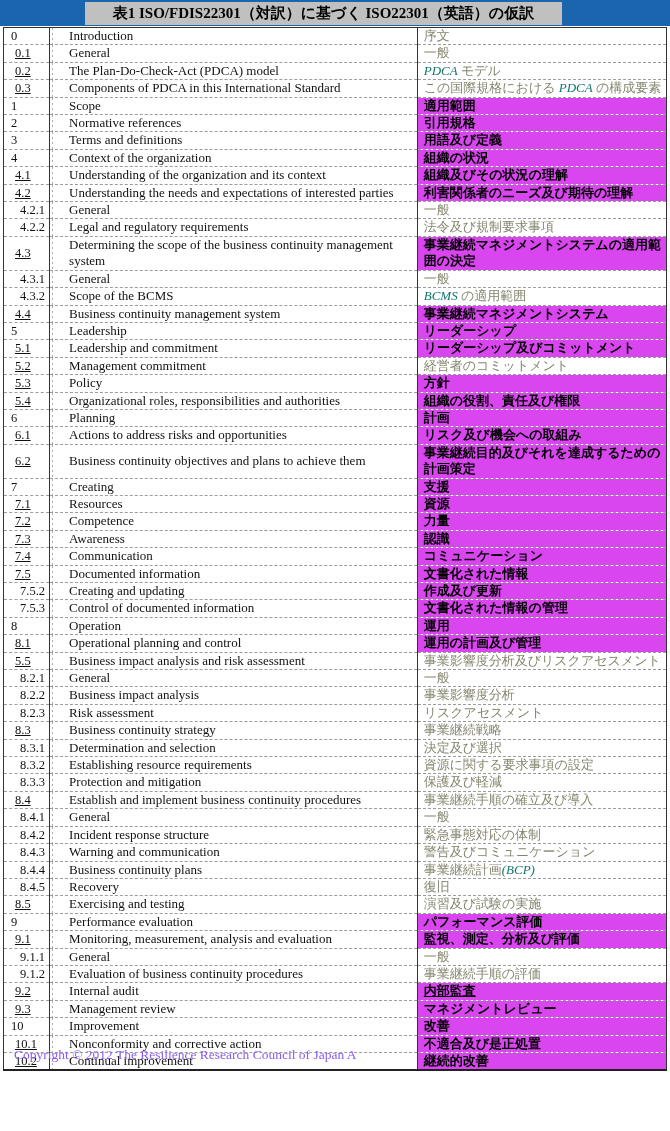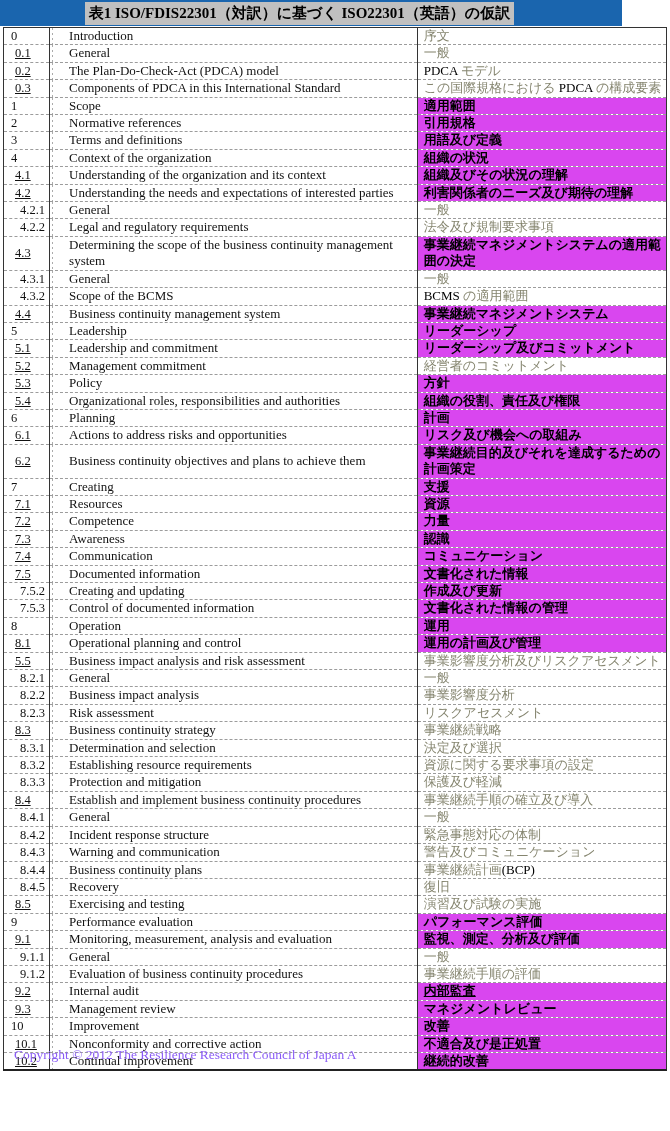--- a/index.html
+++ b/index.html
@@ -1,19 +1,19 @@
 <!DOCTYPE html>
 <html><head>
 <meta charset="utf-8">
 <style>
   * { margin:0; padding:0; box-sizing:border-box; }
   html,body { width:670px; background:#fff; }
   body { height:1131px; overflow:hidden; font-family:"Liberation Serif","DejaVu Serif",serif; }
 
-  .title-band { position:relative; width:622px; height:26px; background:#1A65AE; }
+  .title-band { position:relative; width:670px; height:26px; background:#1A65AE; }
   .title-box  { position:absolute; left:85px; right:108px; top:2px; bottom:1px;
                 background:#C0C0C0; color:#000; font-weight:bold; font-size:15px;
                 line-height:23px; text-align:center; white-space:nowrap; overflow:hidden; }
 
   .table-wrap { position:relative; margin:1px 3px 0 3px; width:664px; }
 
   table.iso { width:664px; border-collapse:collapse; table-layout:fixed;
               border:1px solid #333; border-bottom:2px solid #222; }
   td { padding:0; vertical-align:middle; font-size:13px; line-height:16.4px; }
   tr { border-bottom:1px dashed #9c9c9c; }
@@ -24,21 +24,21 @@
   td.col-num.d2 { padding-left:11px;text-decoration:underline; }
   td.col-num.d3 { padding-left:16px; }
 
   td.col-en  { width:351px; border-right:1px solid #333; color:#111; padding-left:19px; padding-right:4px;
                background-image:repeating-linear-gradient(to bottom,#ababab 0 2px,transparent 2px 5px);
                background-size:1px 100%; background-position:2px 0; background-repeat:no-repeat; }
 
   td.col-jp  { width:238px; padding-left:6px; padding-right:3px; position:relative; z-index:3; }
   td.col-jp.plain { background:#fff; color:#85856F;
                     font-family:"Liberation Serif","DejaVu Serif",serif; }
-  td.col-jp.plain .latin { color:#000000; }
+  td.col-jp.plain .latin { color:#0f766e;font-style:italic; }
   td.col-jp.hl { background:#d946ef; color:#000; font-weight:bold;
                  font-family:"Liberation Sans","DejaVu Sans",sans-serif; font-size:13px; }
   td.col-jp .u { text-decoration:underline; }
 
   .watermark { position:absolute; left:-3px; bottom:8px; width:400px; overflow:hidden;
                white-space:nowrap; z-index:2; color:#8b5cf6; font-size:13.5px;
                font-family:"Liberation Serif","DejaVu Serif",serif; pointer-events:none;margin-left:14px; }
 </style>
 </head>
 <body>

